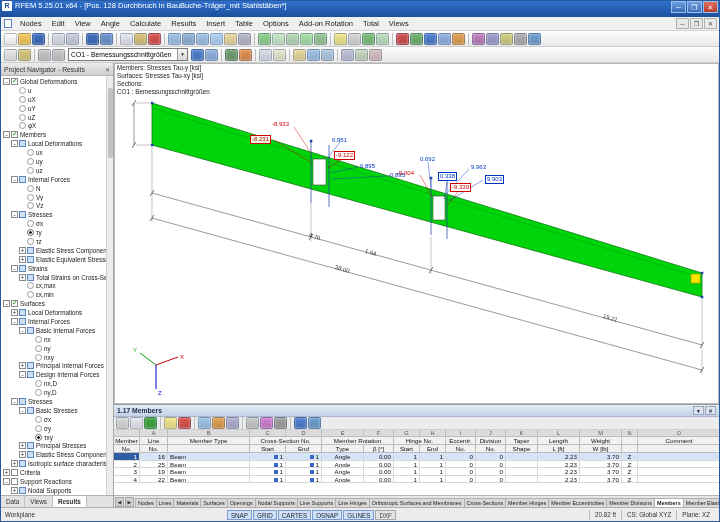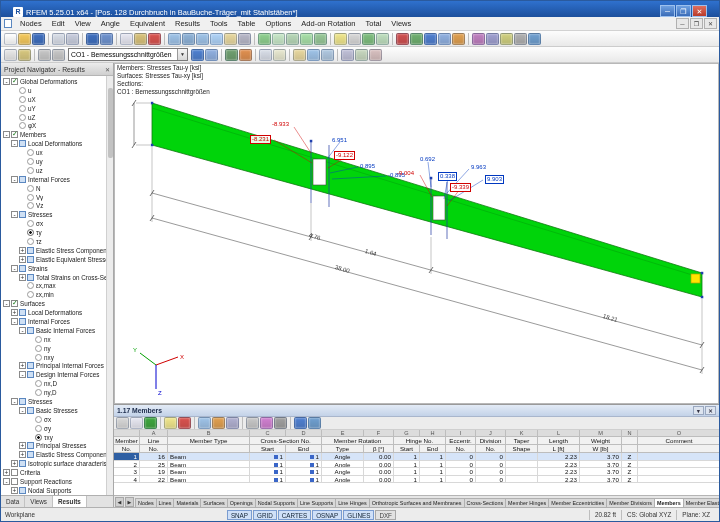--- a/index.html
+++ b/index.html
@@ -1,20 +1,20 @@
 <!DOCTYPE html>
 <html><head>
 <meta charset="utf-8">
 <style>
   * { box-sizing: border-box; margin: 0; padding: 0; }
   html,body { width:720px; height:522px; overflow:hidden; font-family:"Liberation Sans",sans-serif; background:#e4e4e4; }
   .window { width:720px; height:522px; display:flex; flex-direction:column; border:1px solid #2a5a9e; }
 
   
-  .titlebar { height:16px; background:linear-gradient(#2f71ce,#1c4f9c); color:#fff; display:flex; align-items:flex-end; padding:0 12px; font-size:7.5px; flex:0 0 16px; }
+  .titlebar { height:16px; background:linear-gradient(#2f71ce,#1c4f9c); color:#fff; display:flex; align-items:flex-start; padding:0 1px; font-size:7.5px; flex:0 0 16px; }
   .app-icon { width:10px; height:10px; background:#fff; color:#1c4f9c; font-size:7px; font-weight:bold; text-align:center; line-height:10px; margin-right:3px; border-radius:1px; }
   .title-text { white-space:nowrap; overflow:hidden; }
   .win-btns { margin-left:auto; display:flex; gap:1px; }
   .win-btn { width:15px; height:12px; background:linear-gradient(#6fa0e0,#3a6cb8); border:1px solid #9cc0ee; color:#fff; font-size:7px; line-height:11px; text-align:center; }
   .win-btn.close { background:linear-gradient(#e06f5f,#b83a2a); }
 
   
   .menubar { height:14px; background:#f0f0f0; border-bottom:1px solid #d2d2d2; display:flex; align-items:center; font-size:7.5px; color:#222; padding:0 2px; flex:0 0 14px; }
   .doc-icon { width:8px; height:9px; background:#fff; border:1px solid #5a87c0; margin:0 3px 0 1px; }
   .menu-item { padding:0 5px; height:100%; display:flex; align-items:center; }
@@ -109,23 +109,23 @@
     </span>
   </div>
 
   <div class="menubar">
     <span class="doc-icon"></span>
     <span id="menu-items" style="display:flex;height:100%;">
         <span class="menu-item">Nodes</span>
         <span class="menu-item">Edit</span>
         <span class="menu-item">View</span>
         <span class="menu-item">Angle</span>
-        <span class="menu-item">Equivalent</span>
+        <span class="menu-item">Calculate</span>
         <span class="menu-item">Results</span>
-        <span class="menu-item">Tools</span>
+        <span class="menu-item">Insert</span>
         <span class="menu-item">Table</span>
         <span class="menu-item">Options</span>
         <span class="menu-item">Add-on Rotation</span>
         <span class="menu-item">Total</span>
         <span class="menu-item">Views</span>
       </span>
     <span class="mdi-btns" id="mdi-btns">
         <span class="mdi-btn">─</span>
         <span class="mdi-btn">❐</span>
         <span class="mdi-btn">✕</span>

